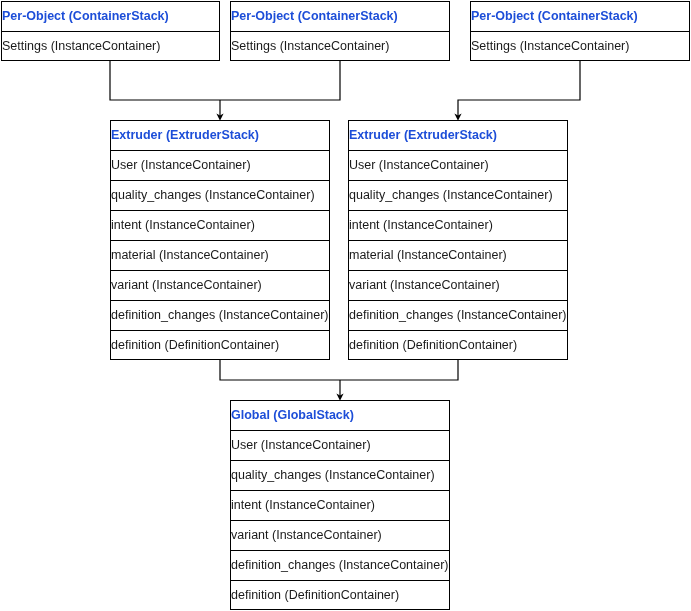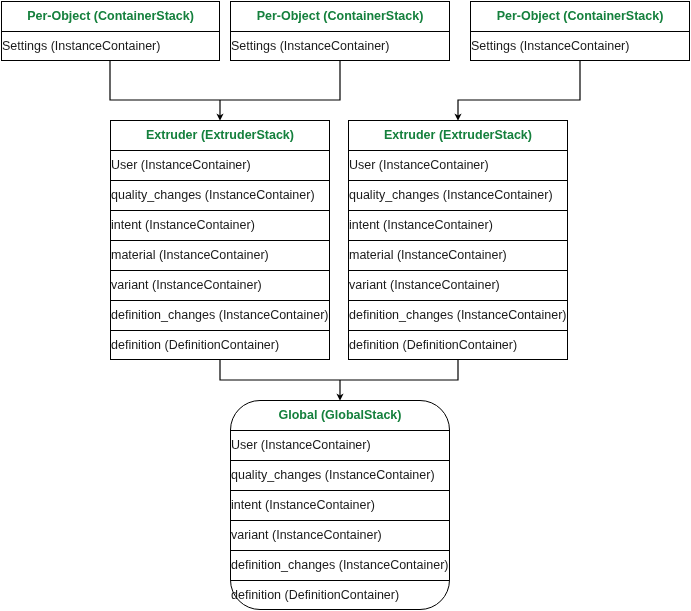--- a/index.html
+++ b/index.html
@@ -27,24 +27,24 @@
     position: absolute;
     box-sizing: border-box;
     border: 1.2px solid #000000;
     background: #ffffff;
     z-index: 2;
   }
   .node-header {
     box-sizing: border-box;
     height: 30px;
     line-height: 28px;
-    text-align: center;
+    text-align: left;
     font-weight: bold;
     font-size: 12.5px;
-    color: #15803d;
+    color: #1d4ed8;
     border-bottom: 1.2px solid #000000;
     white-space: nowrap;
     overflow: hidden;
   }
   .node-row {
     box-sizing: border-box;
     height: 30px;
     line-height: 29px;
     font-size: 12.5px;
     color: #1a1a1a;
@@ -102,21 +102,21 @@
       <div class="node" style="left: 348px; top: 120px; width: 220px; height: 240px;">
         <div class="node-header">Extruder (ExtruderStack)</div>
         <div class="node-row">User (InstanceContainer)</div>
         <div class="node-row">quality_changes (InstanceContainer)</div>
         <div class="node-row">intent (InstanceContainer)</div>
         <div class="node-row">material (InstanceContainer)</div>
         <div class="node-row">variant (InstanceContainer)</div>
         <div class="node-row">definition_changes (InstanceContainer)</div>
         <div class="node-row last">definition (DefinitionContainer)</div>
       </div>
-      <div class="node" style="left: 230px; top: 400px; width: 220px; height: 210px; border-radius: 30px;">
+      <div class="node" style="left: 230px; top: 400px; width: 220px; height: 210px;">
         <div class="node-header">Global (GlobalStack)</div>
         <div class="node-row">User (InstanceContainer)</div>
         <div class="node-row">quality_changes (InstanceContainer)</div>
         <div class="node-row">intent (InstanceContainer)</div>
         <div class="node-row">variant (InstanceContainer)</div>
         <div class="node-row">definition_changes (InstanceContainer)</div>
         <div class="node-row last">definition (DefinitionContainer)</div>
       </div>
     </div>
 </div>

